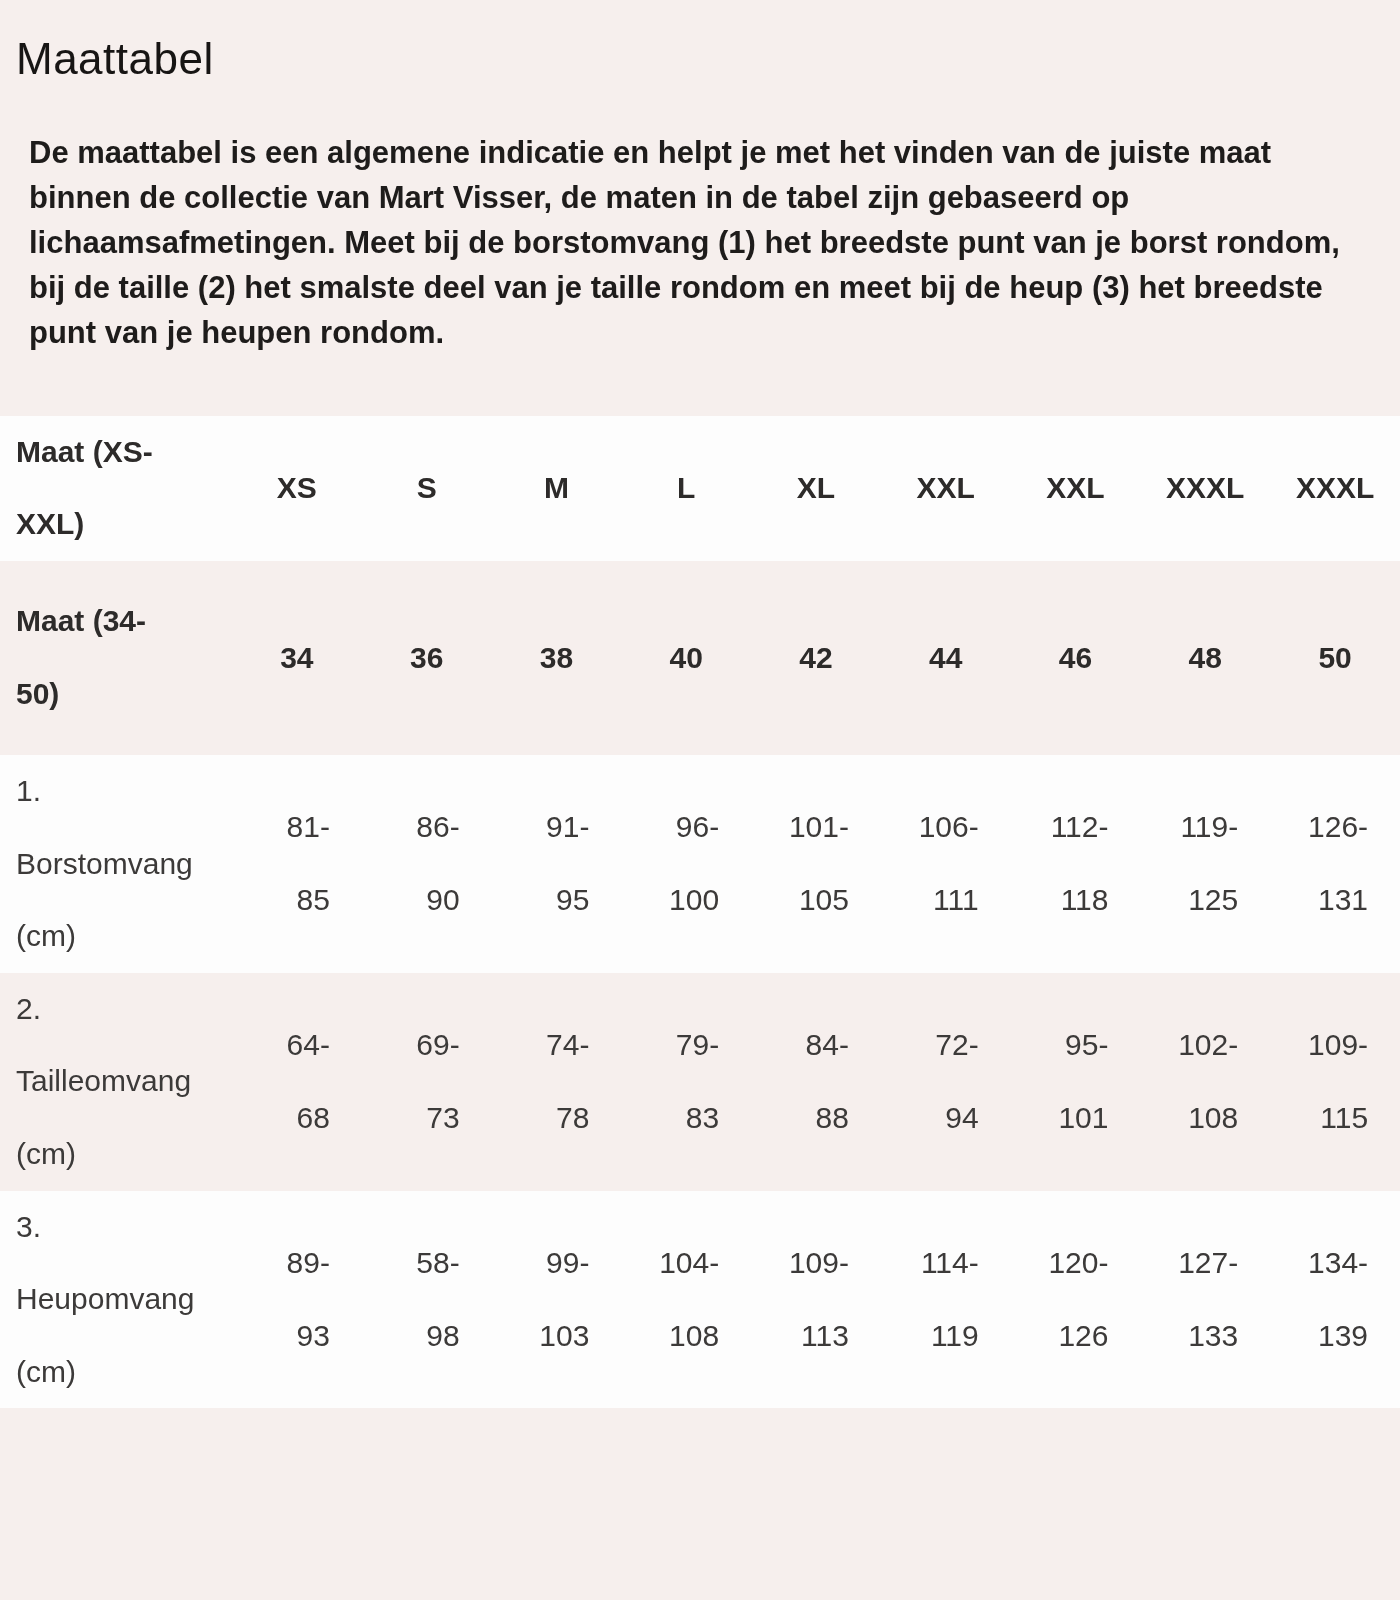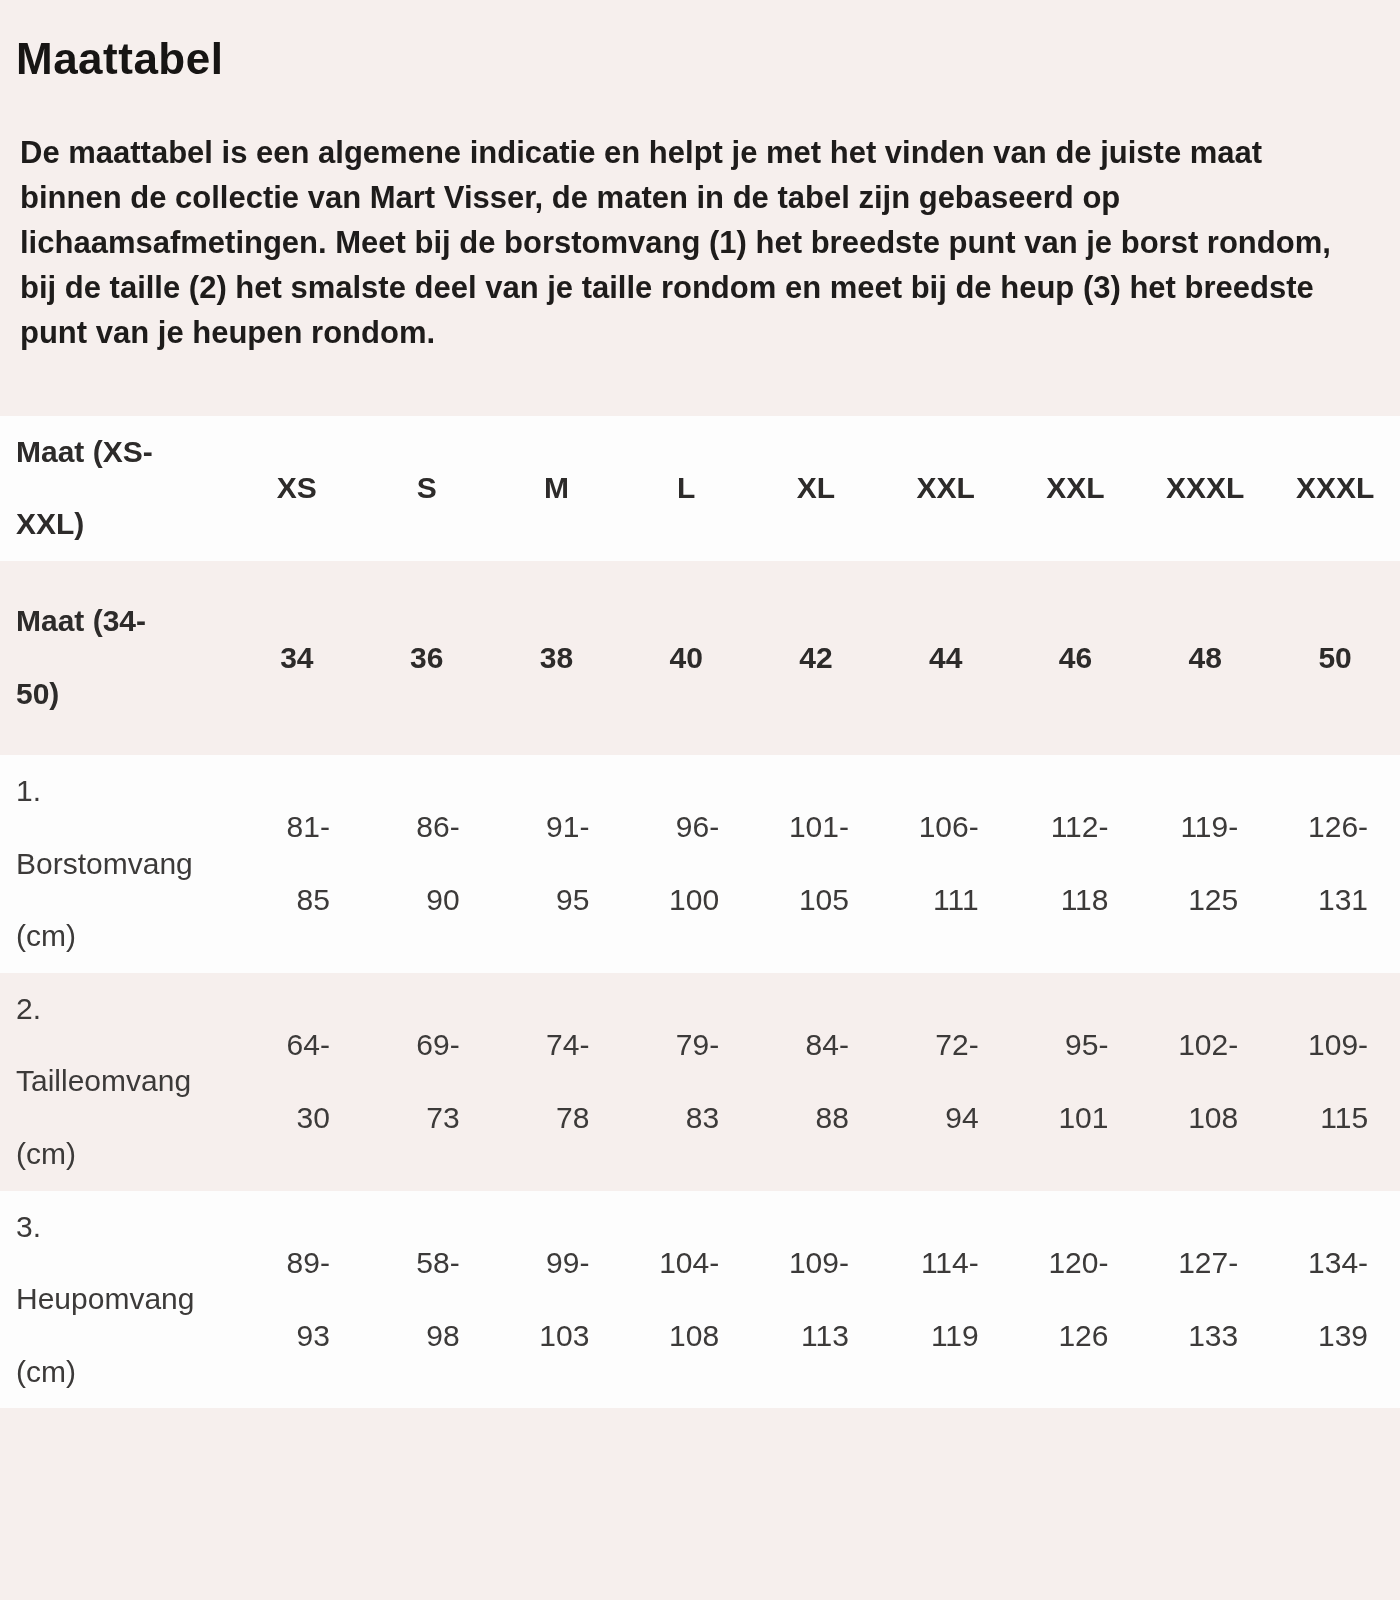--- a/index.html
+++ b/index.html
@@ -12,30 +12,30 @@
     background: #f6efed;
     font-family: "Liberation Sans", sans-serif;
     color: #1e1c1b;
     overflow: hidden;
   }
   .content {
     padding: 20px 40px 0 16px;
   }
   .page-title {
     font-size: 44px;
-    font-weight: bold;
+    font-weight: normal;
     margin: 14px 0 0 0;
     letter-spacing: 0.5px;
     color: #171514;
   }
   .intro {
     font-size: 31px;
     font-weight: bold;
     line-height: 1.45;
-    margin: 47px 0 0 4px;
+    margin: 47px 0 0 13px;
     max-width: 1345px;
     color: #1e1c1b;
   }
   table.size-table {
     width: 100%;
     border-collapse: collapse;
     table-layout: fixed;
     margin-top: 60px;
     font-size: 30px;
     color: #3c3a39;
@@ -116,21 +116,21 @@
       <td><span class="range">101-105</span></td>
       <td><span class="range">106-111</span></td>
       <td><span class="range">112-118</span></td>
       <td><span class="range">119-125</span></td>
       <td><span class="range">126-131</span></td>
     </tr>
     <tr class="row-pink" style="height:217px">
       <td class="label-cell">2.
 Tailleomvang
 (cm)</td>
-      <td><span class="range">64-30</span></td>
+      <td><span class="range">64-68</span></td>
       <td><span class="range">69-73</span></td>
       <td><span class="range">74-78</span></td>
       <td><span class="range">79-83</span></td>
       <td><span class="range">84-88</span></td>
       <td><span class="range">72-94</span></td>
       <td><span class="range">95-101</span></td>
       <td><span class="range">102-108</span></td>
       <td><span class="range">109-115</span></td>
     </tr>
     <tr class="row-white" style="height:211px">

